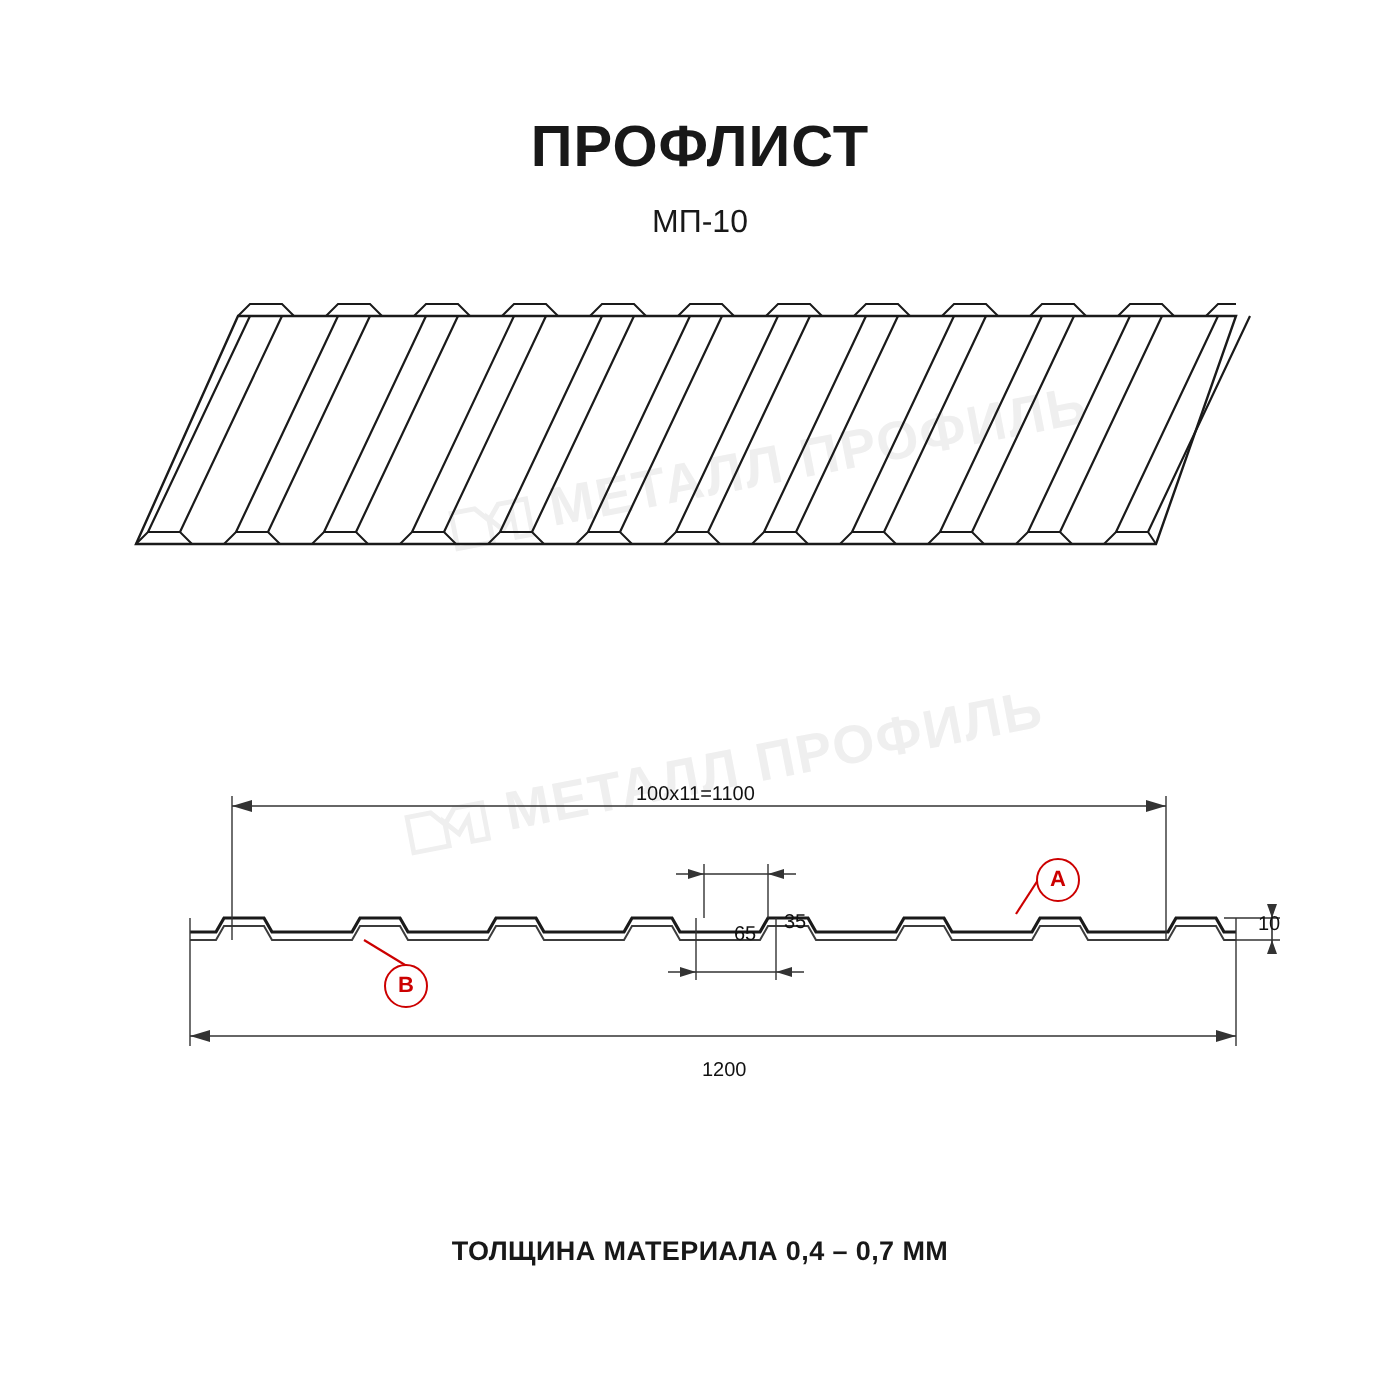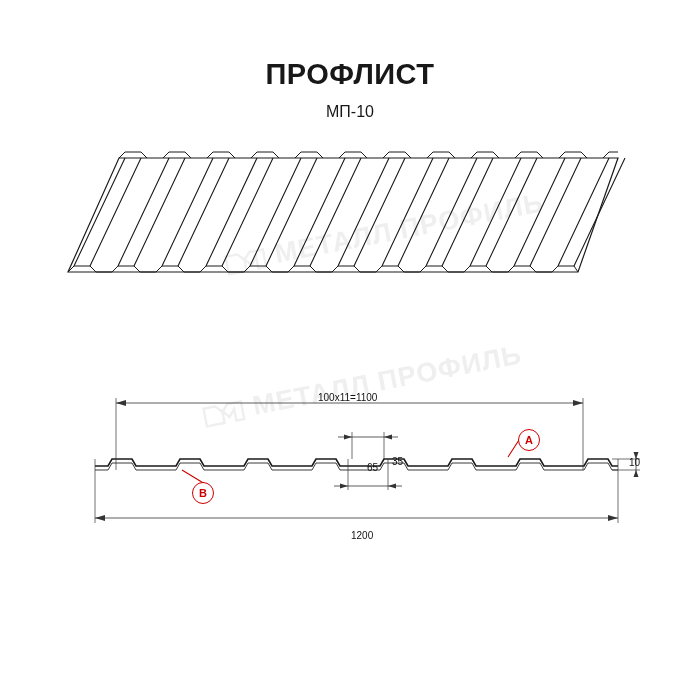--- a/index.html
+++ b/index.html
@@ -216,13 +216,14 @@
 
   <div class="dim-label lbl-1100">100х11=1100</div>
   <div class="dim-label lbl-35">35</div>
   <div class="dim-label lbl-65">65</div>
   <div class="dim-label lbl-10">10</div>
   <div class="dim-label lbl-1200">1200</div>
 
   <div class="callout callout-a">A</div>
   <div class="callout callout-b">B</div>
 
+  <div class="footnote">ТОЛЩИНА МАТЕРИАЛА 0,4 – 0,7 ММ</div>
 </div>
 
 </body></html>

